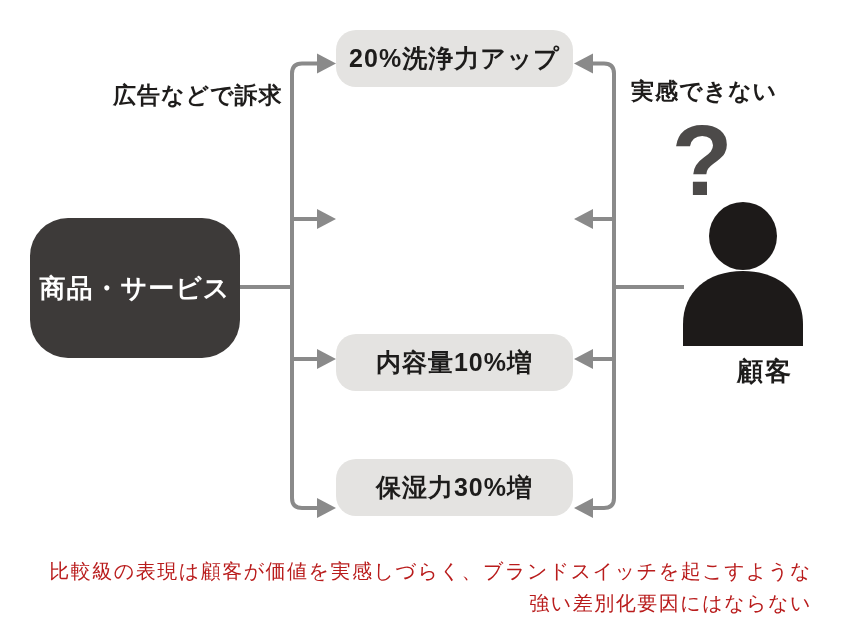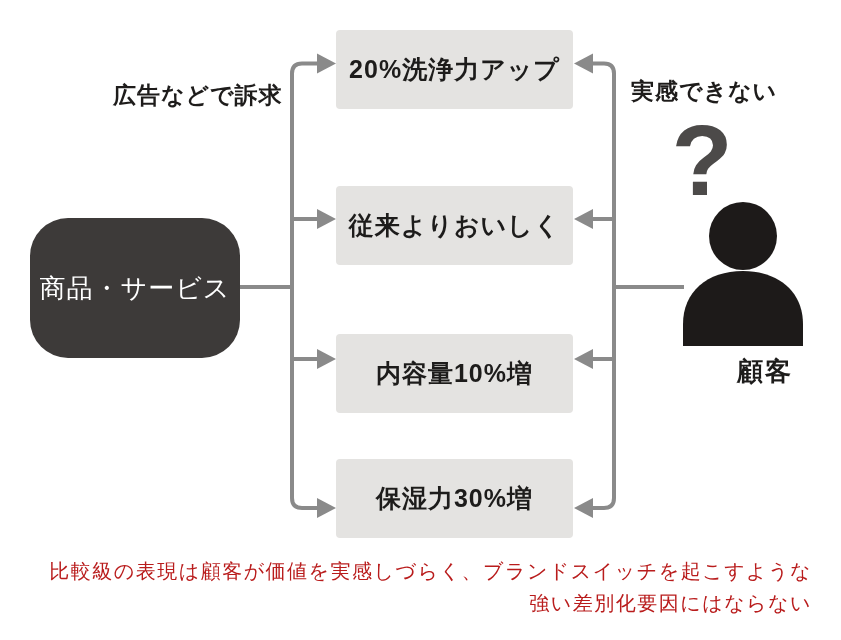--- a/index.html
+++ b/index.html
@@ -28,23 +28,23 @@
     color: #1e1c1b;
     letter-spacing: 1px;
     white-space: nowrap;
   }
   .annotation.left  { left: 113px; top: 80px; }
   .annotation.right { left: 631px; top: 76px; }
   .claim-box {
     position: absolute;
     left: 336px;
     width: 237px;
-    height: 79px;
+    height: 57px;
     background: #e4e3e1;
-    border-radius: 4px;
+    border-radius: 20px;
     display: flex;
     align-items: center;
     justify-content: center;
     font-size: 25px;
     font-weight: bold;
     color: #1d1c1b;
     letter-spacing: 1px;
     white-space: nowrap;
   }
   .claim-box.c0 { top: 30px; }
@@ -54,21 +54,21 @@
   .source-box {
     position: absolute;
     left: 30px; top: 218px;
     width: 210px; height: 140px;
     background: #3d3a39;
     border-radius: 38px;
     display: flex;
     align-items: center;
     justify-content: center;
     font-size: 26px;
-    font-weight: normal;
+    font-weight: bold;
     color: #ffffff;
     letter-spacing: 1px;
     white-space: nowrap;
   }
   .question-mark {
     position: absolute;
     left: 664px; top: 110px;
     width: 76px;
     text-align: center;
     font-size: 100px;
@@ -134,23 +134,20 @@
 
   <div class="annotation right">実感できない</div>
 
   <div class="source-box">
     <span>商品・サービス</span>
   </div>
 
   <div class="claim-box c0">
     <span>20%洗浄力アップ</span>
   </div>
-  <div class="claim-box c1">
-    <span>従来よりおいしく</span>
-  </div>
   <div class="claim-box c2">
     <span>内容量10%増</span>
   </div>
   <div class="claim-box c3">
     <span>保湿力30%増</span>
   </div>
 
   <div class="question-mark">?</div>
 
   <div class="customer-label">顧客</div>

